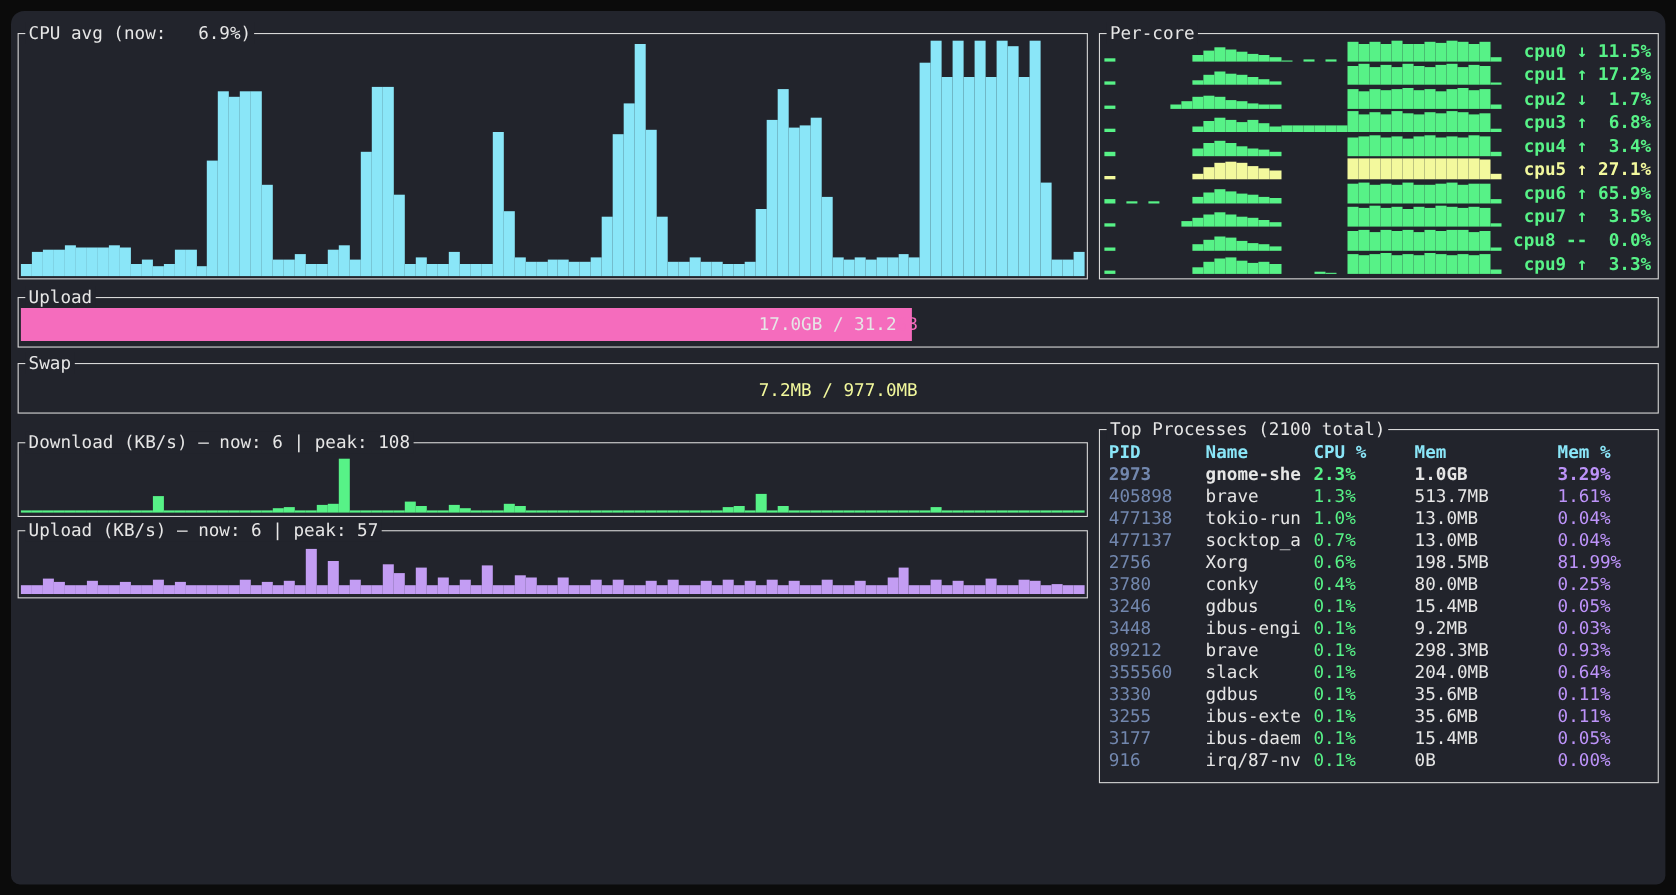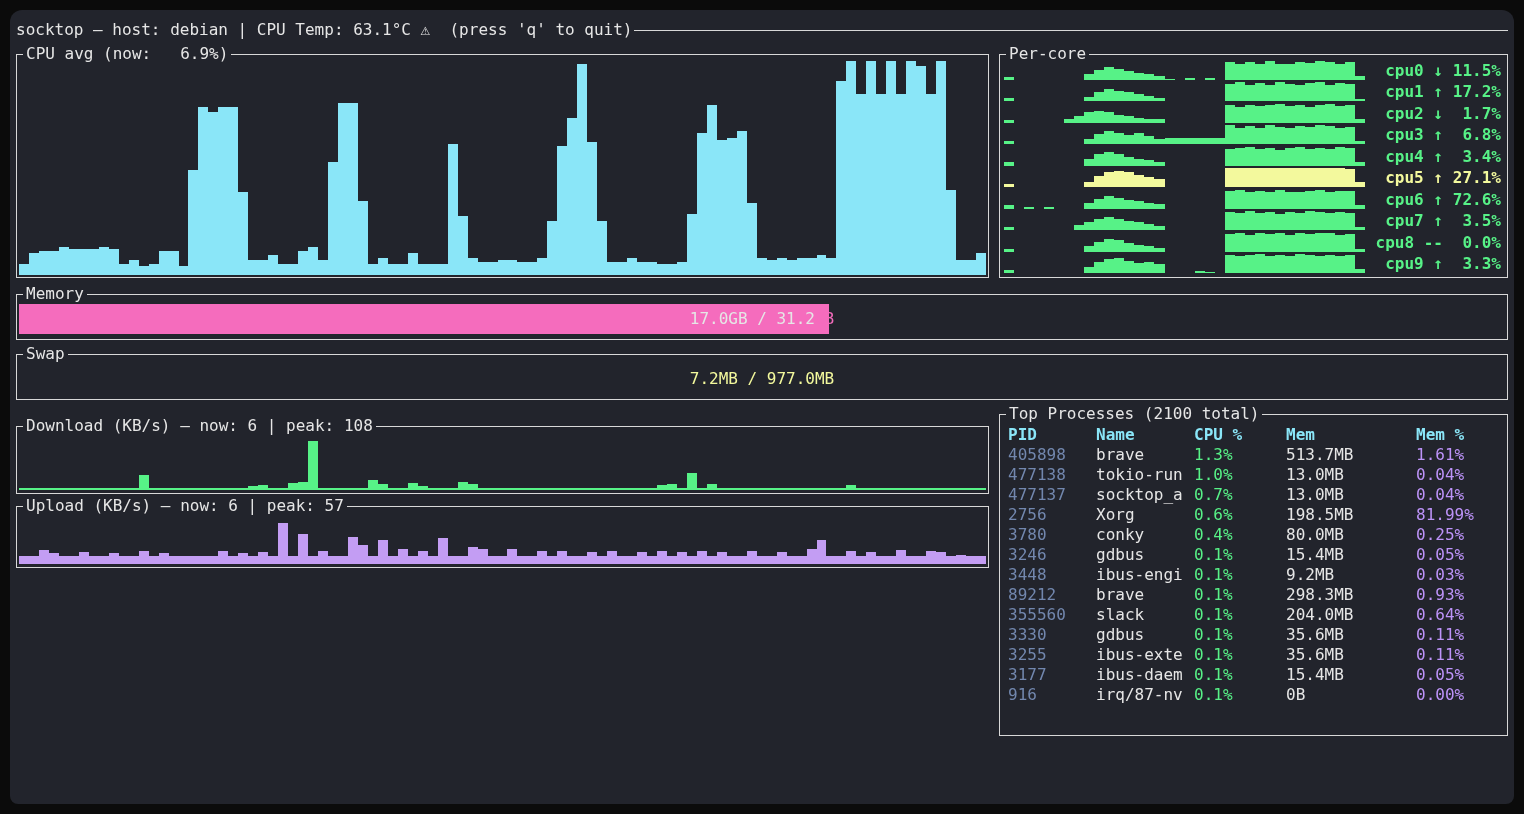--- a/index.html
+++ b/index.html
@@ -66,24 +66,20 @@
   .c-pink { color:#f56cbd; } .c-purple { color:#bd93f9; } .c-slate { color:#7287ae; }
   .c-white { color:#e6e6e6; }
 </style>
 </head>
 <body>
 
 <div class="window">
 
   <div class="term">
 
-    <div class="headerline">
-      <span>socktop — host: debian | CPU Temp: 63.1°C ⚠  (press 'q' to quit)</span>
-      <div class="rule"></div>
-    </div>
 
     <div class="row1">
       <div class="panel cpu-panel">
         <span class="panel-title">CPU avg (now:   6.9%)</span>
         <div class="fillchart">
             <div style="height: 5%; background: rgb(138, 230, 248);"></div>
             <div style="height: 10%; background: rgb(138, 230, 248);"></div>
             <div style="height: 11%; background: rgb(138, 230, 248);"></div>
             <div style="height: 11%; background: rgb(138, 230, 248);"></div>
             <div style="height: 13%; background: rgb(138, 230, 248);"></div>
@@ -463,21 +459,21 @@
                 <div style="height: 100%; background: rgb(87, 242, 135);"></div>
                 <div style="height: 90%; background: rgb(87, 242, 135);"></div>
                 <div style="height: 85%; background: rgb(87, 242, 135);"></div>
                 <div style="height: 95%; background: rgb(87, 242, 135);"></div>
                 <div style="height: 100%; background: rgb(87, 242, 135);"></div>
                 <div style="height: 88%; background: rgb(87, 242, 135);"></div>
                 <div style="height: 95%; background: rgb(87, 242, 135);"></div>
                 <div style="height: 92%; background: rgb(87, 242, 135);"></div>
                 <div style="height: 18%; background: rgb(87, 242, 135);"></div>
               </div>
-              <div class="core-label" style="color: rgb(87, 242, 135);"><span>cpu6 </span><span>↑</span><span class="pct"> 72.6%</span></div>
+              <div class="core-label" style="color: rgb(87, 242, 135);"><span>cpu6 </span><span>↑</span><span class="pct"> 65.9%</span></div>
             </div>
             <div class="core-row">
               <div class="spark">
                 <div style="height: 15%; background: rgb(87, 242, 135);"></div>
                 <div style="height: 0%; background: rgb(87, 242, 135);"></div>
                 <div style="height: 0%; background: rgb(87, 242, 135);"></div>
                 <div style="height: 0%; background: rgb(87, 242, 135);"></div>
                 <div style="height: 0%; background: rgb(87, 242, 135);"></div>
                 <div style="height: 0%; background: rgb(87, 242, 135);"></div>
                 <div style="height: 0%; background: rgb(87, 242, 135);"></div>
@@ -593,21 +589,21 @@
                 <div style="height: 95%; background: rgb(87, 242, 135);"></div>
                 <div style="height: 22%; background: rgb(87, 242, 135);"></div>
               </div>
               <div class="core-label" style="color: rgb(87, 242, 135);"><span>cpu9 </span><span>↑</span><span class="pct"> 3.3%</span></div>
             </div>
           </div>
       </div>
     </div>
 
     <div class="panel barpanel mem-panel">
-      <span class="panel-title">Memory</span>
+      <span class="panel-title">Upload</span>
       <div class="hbar">
         <div class="hfill" style="width: 54.5%; background: rgb(245, 108, 189);"></div>
         <div class="hbar-label"><span class="c-white">17.0GB / 31.2</span><span class="c-pink">GB</span></div>
       </div>
     </div>
 
     <div class="panel barpanel swap-panel">
       <span class="panel-title">Swap</span>
       <div class="hbar">
         <div class="hfill" style="width: 0%; background: rgb(243, 249, 157);"></div>
@@ -822,20 +818,21 @@
               <div style="height: 18%; background: rgb(195, 157, 243);"></div>
               <div style="height: 18%; background: rgb(195, 157, 243);"></div>
             </div>
         </div>
       </div>
 
       <div class="panel proc-panel">
         <span class="panel-title">Top Processes (2100 total)</span>
         <div>
             <div class="proc-row bold"><span class="c-cyan">PID</span><span class="c-cyan">Name</span><span class="c-cyan">CPU %</span><span class="c-cyan">Mem</span><span class="c-cyan">Mem %</span></div>
+            <div class="proc-row bold"><span class="c-slate">2973</span><span class="c-white">gnome-she</span><span class="c-green">2.3%</span><span class="c-white">1.0GB</span><span class="c-purple">3.29%</span></div>
             <div class="proc-row"><span class="c-slate">405898</span><span class="c-white">brave</span><span class="c-green">1.3%</span><span class="c-white">513.7MB</span><span class="c-purple">1.61%</span></div>
             <div class="proc-row"><span class="c-slate">477138</span><span class="c-white">tokio-run</span><span class="c-green">1.0%</span><span class="c-white">13.0MB</span><span class="c-purple">0.04%</span></div>
             <div class="proc-row"><span class="c-slate">477137</span><span class="c-white">socktop_a</span><span class="c-green">0.7%</span><span class="c-white">13.0MB</span><span class="c-purple">0.04%</span></div>
             <div class="proc-row"><span class="c-slate">2756</span><span class="c-white">Xorg</span><span class="c-green">0.6%</span><span class="c-white">198.5MB</span><span class="c-purple">81.99%</span></div>
             <div class="proc-row"><span class="c-slate">3780</span><span class="c-white">conky</span><span class="c-green">0.4%</span><span class="c-white">80.0MB</span><span class="c-purple">0.25%</span></div>
             <div class="proc-row"><span class="c-slate">3246</span><span class="c-white">gdbus</span><span class="c-green">0.1%</span><span class="c-white">15.4MB</span><span class="c-purple">0.05%</span></div>
             <div class="proc-row"><span class="c-slate">3448</span><span class="c-white">ibus-engi</span><span class="c-green">0.1%</span><span class="c-white">9.2MB</span><span class="c-purple">0.03%</span></div>
             <div class="proc-row"><span class="c-slate">89212</span><span class="c-white">brave</span><span class="c-green">0.1%</span><span class="c-white">298.3MB</span><span class="c-purple">0.93%</span></div>
             <div class="proc-row"><span class="c-slate">355560</span><span class="c-white">slack</span><span class="c-green">0.1%</span><span class="c-white">204.0MB</span><span class="c-purple">0.64%</span></div>
             <div class="proc-row"><span class="c-slate">3330</span><span class="c-white">gdbus</span><span class="c-green">0.1%</span><span class="c-white">35.6MB</span><span class="c-purple">0.11%</span></div>

